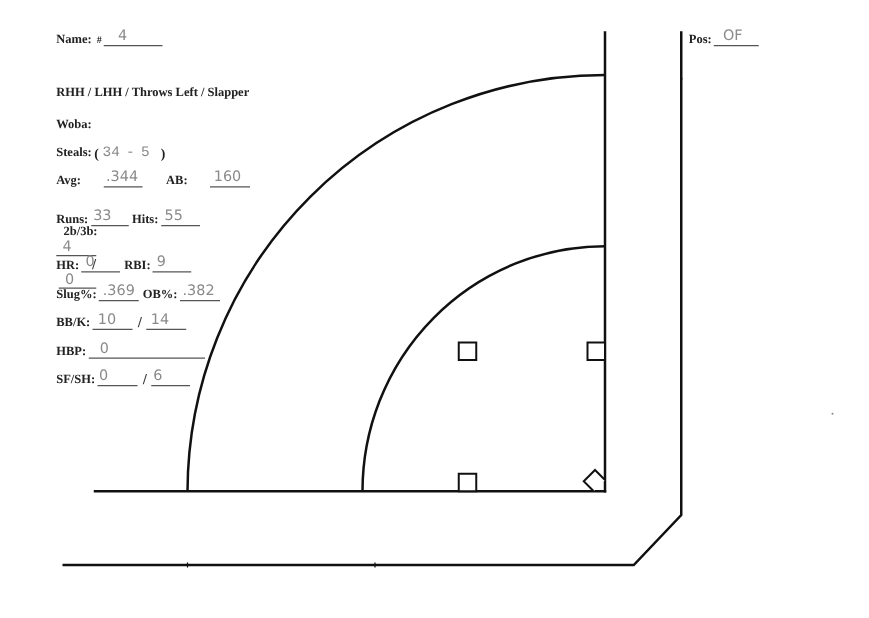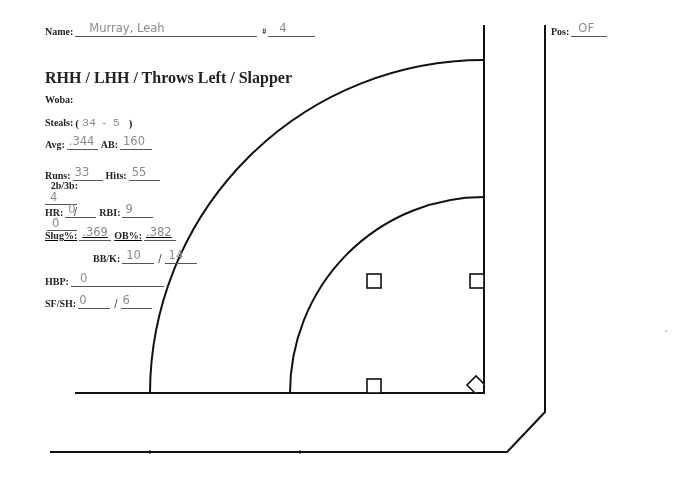--- a/index.html
+++ b/index.html
@@ -73,21 +73,21 @@
       color: #8a8a8a;
       margin: 0 3px;
       line-height: 13px;
     }
     .heading {
       position: absolute;
       left: 45px;
       top: 69px;
       font-family: "Liberation Serif", "DejaVu Serif", serif;
       font-weight: bold;
-      font-size: 16px;
+      font-size: 10px;
       color: #222222;
       white-space: nowrap;
     }
   </style>
 </head>
 <body>
 
 <svg class="field-svg" viewBox="0 0 695 494" xmlns="http://www.w3.org/2000/svg">
   <g fill="none" stroke="#111111" stroke-width="2">
 
@@ -110,21 +110,20 @@
   <g stroke="#111111" stroke-width="1">
     <line x1="150" y1="450" x2="150" y2="454"></line>
     <line x1="300" y1="450" x2="300" y2="454"></line>
     <line x1="544" y1="63" x2="546" y2="63"></line>
   </g>
   <circle cx="666" cy="331" r="0.8" fill="#888888"></circle>
 </svg>
 
 <div class="row" style="top: 22px;">
   <span class="lbl">Name:</span>
-  <span class="val" style="width: 182px; padding-left: 14px;">Murray, Leah</span>
   <span class="lbl" style="margin-left: 2px; font-size: 8px;">#</span>
   <span class="val" style="width: 47px; padding-left: 11px;">4</span>
 </div>
 
 <div class="row" style="top: 22px; left: 551px;">
   <span class="lbl">Pos:</span>
   <span class="val" style="width: 36px; padding-left: 7px;">OF</span>
 </div>
 
 <div class="heading">RHH / LHH / Throws Left / Slapper</div>
@@ -135,21 +134,21 @@
 
 <div class="row" style="top: 113px;">
   <span class="lbl">Steals:</span>
   <span class="paren">(</span>
   <span class="plain-val">34</span>
   <span class="plain-val" style="margin: 0 2px;">-</span>
   <span class="plain-val" style="margin-right: 9px;">5</span>
   <span class="paren">)</span>
 </div>
 
-<div class="row" style="top: 135px;">
+<div class="row" style="top: 135px; gap: 16px;">
   <span class="lbl">Avg:</span>
   <span class="val" style="width: 31px; padding-left: 2px;">.344</span>
   <span class="lbl">AB:</span>
   <span class="val" style="width: 32px; padding-left: 3px;">160</span>
 </div>
 
 <div class="row" style="top: 166px;">
   <span class="lbl">Runs:</span>
   <span class="val" style="width: 30px; padding-left: 2px;">33</span>
   <span class="lbl">Hits:</span>
@@ -163,28 +162,28 @@
   <span class="val" style="width: 30px; padding-left: 5px;">0</span>
 </div>
 
 <div class="row" style="top: 203px;">
   <span class="lbl">HR:</span>
   <span class="val" style="width: 31px; padding-left: 3px;">0</span>
   <span class="lbl">RBI:</span>
   <span class="val" style="width: 31px; padding-left: 3px;">9</span>
 </div>
 
-<div class="row" style="top: 226px; text-decoration: underline;">
+<div class="row" style="top: 226px;">
   <span class="lbl">Slug%:</span>
   <span class="val" style="width: 32px; padding-left: 3px;">.369</span>
   <span class="lbl">OB%:</span>
   <span class="val" style="width: 32px; padding-left: 2px;">.382</span>
 </div>
 
-<div class="row" style="top: 249px; margin-left: 48px;">
+<div class="row" style="top: 249px;">
   <span class="lbl">BB/K:</span>
   <span class="val" style="width: 32px; padding-left: 4px;">10</span>
   <span class="slash">/</span>
   <span class="val" style="width: 32px; padding-left: 4px;">14</span>
 </div>
 
 <div class="row" style="top: 272px;">
   <span class="lbl">HBP:</span>
   <span class="val" style="width: 93px; padding-left: 9px;">0</span>
 </div>

